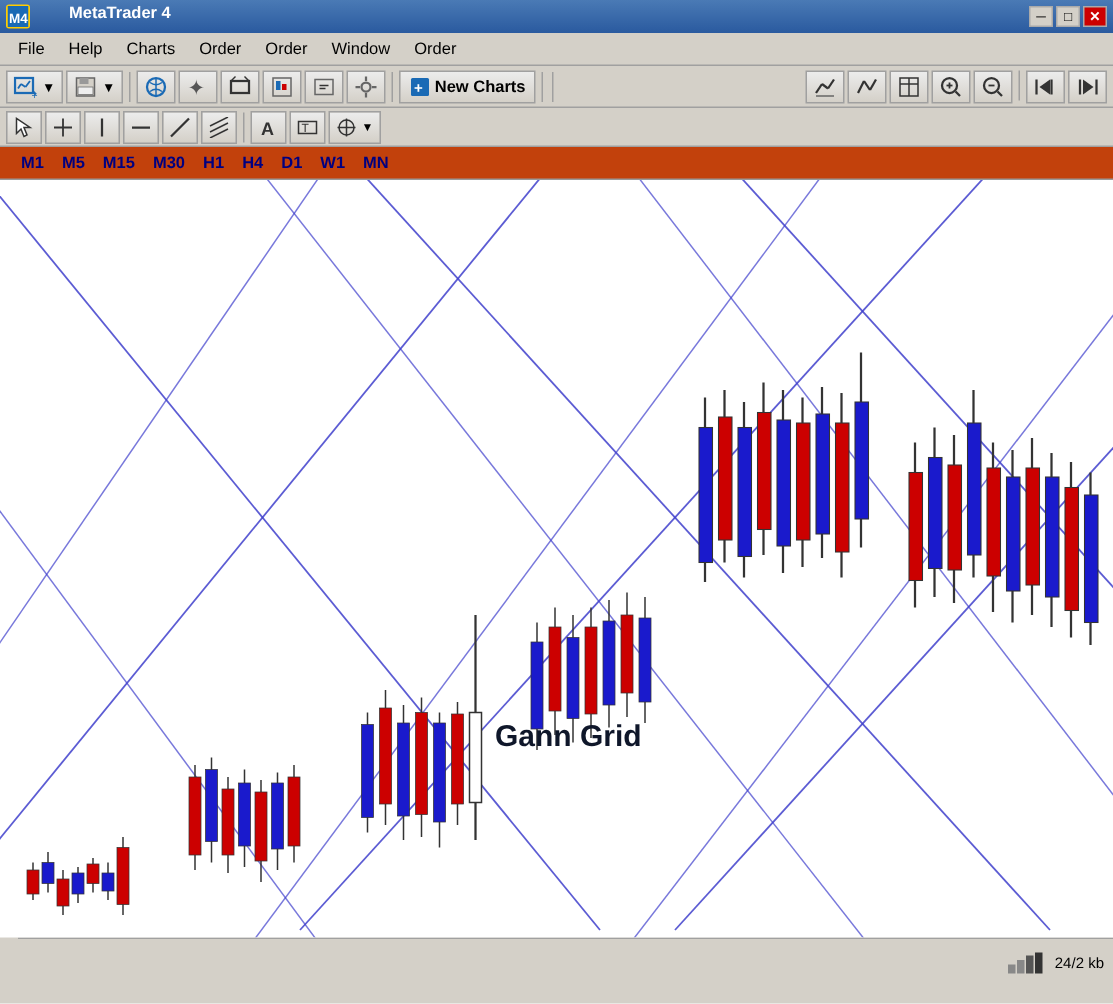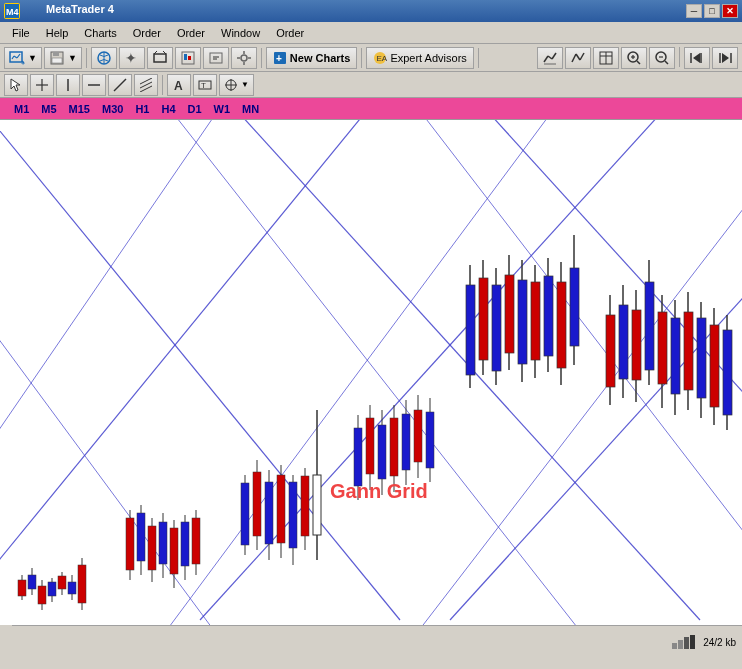--- a/index.html
+++ b/index.html
@@ -140,21 +140,21 @@
       height: 26px;
       padding: 2px 4px;
       gap: 2px;
       border-bottom: 1px solid #a0a0a0;
     }
 
     
     .timeframe-bar {
       display: flex;
       align-items: center;
-      background: #ec4899;
+      background: #c2410c;
       height: 22px;
       padding: 0 8px;
       gap: 0;
       border-bottom: 1px solid #999;
     }
     .tf-btn {
       padding: 2px 6px;
       font-size: 11px;
       cursor: pointer;
       color: #000080;
@@ -174,21 +174,21 @@
       top: 0; left: 0;
       width: 100%;
       height: 100%;
     }
 
     
     .gann-label {
       position: absolute;
       font-size: 20px;
       font-weight: bold;
-      color: #ef4444;
+      color: #0f172a;
       left: 330px;
       top: 360px;
     }
 
     
     .status-bar {
       display: flex;
       align-items: center;
       justify-content: space-between;
       background: #d4d0c8;
@@ -314,27 +314,20 @@
   </div>
   <div class="toolbar-sep"></div>
   <div class="new-order-btn">
     <svg width="14" height="14" viewBox="0 0 14 14">
       <rect x="1" y="1" width="12" height="12" rx="1" fill="#1a6ab5"></rect>
       <text x="3" y="11" font-size="10" fill="white" font-weight="bold">+</text>
     </svg>
     <span>New Charts</span>
   </div>
   <div class="toolbar-sep"></div>
-  <div class="expert-btn">
-    <svg width="14" height="14" viewBox="0 0 14 14">
-      <circle cx="7" cy="7" r="6" fill="#f0c040"></circle>
-      <text x="3.5" y="10" font-size="8" fill="#333">EA</text>
-    </svg>
-    <span>Expert Advisors</span>
-  </div>
   <div class="toolbar-sep"></div>
 
   <div style="display:flex;gap:2px;margin-left:auto;">
     <div class="toolbar-btn">
       <svg width="16" height="16" viewBox="0 0 16 16">
         <line x1="2" y1="12" x2="6" y2="6" stroke="#333" stroke-width="1.5"></line>
         <line x1="6" y1="6" x2="10" y2="9" stroke="#333" stroke-width="1.5"></line>
         <line x1="10" y1="9" x2="14" y2="3" stroke="#333" stroke-width="1.5"></line>
         <line x1="2" y1="14" x2="14" y2="14" stroke="#666" stroke-width="1"></line>
       </svg>

